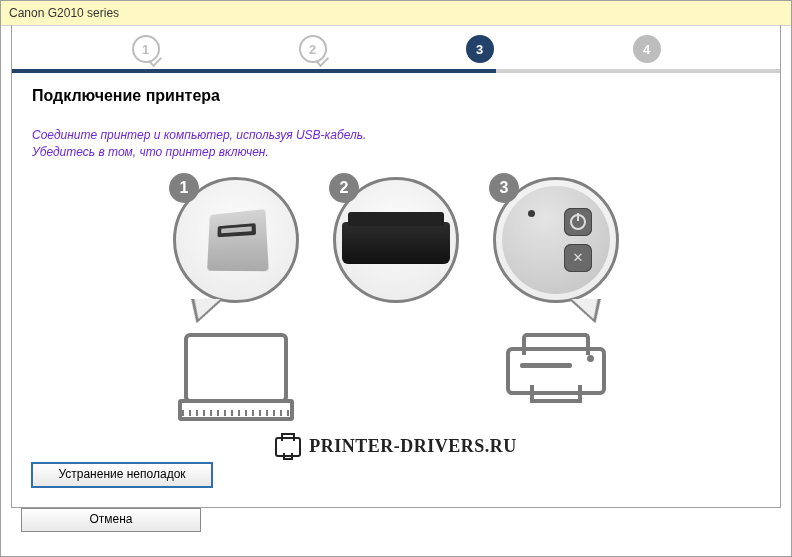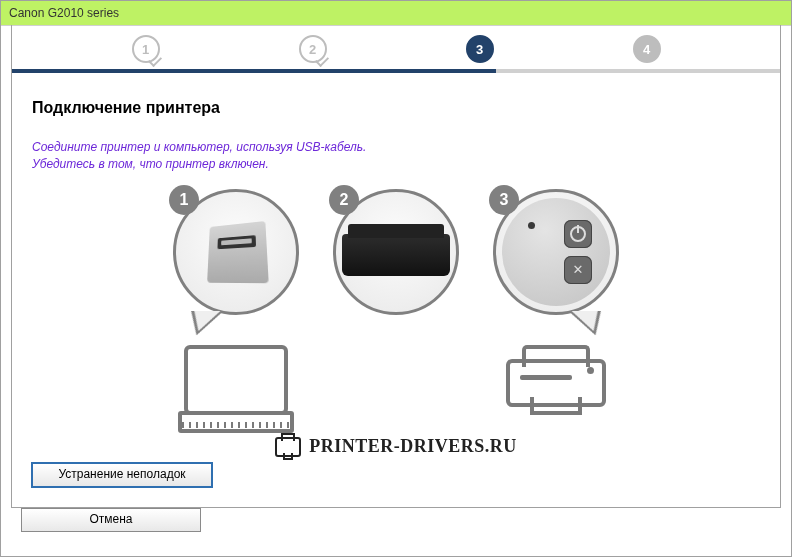--- a/index.html
+++ b/index.html
@@ -21,21 +21,21 @@
     display: flex;
     flex-direction: column;
   }
   .titlebar {
     height: 24px;
     line-height: 24px;
     padding-left: 8px;
     font-size: 12px;
     color: #333;
     border-bottom: 1px solid #d0d0d0;
-    background: #bef264;
+    background: #fef9c3;
   }
   .content-outer {
     flex: 1;
     padding: 0 10px;
     background: #fff;
     display: flex;
     flex-direction: column;
   }
   .main-panel {
     flex: 1;
@@ -101,21 +101,21 @@
   
   .body-area {
     flex: 1;
     padding: 14px 20px 10px 20px;
     display: flex;
     flex-direction: column;
   }
   h1 {
     font-size: 16px;
     font-weight: bold;
-    margin: 12px 0 6px 0;
+    margin: 0 0 6px 0;
     color: #000;
   }
   .desc {
     font-size: 12px;
     color: #6d28d9;
     line-height: 1.4;
     margin: 16px 0 16px 0;
     font-style: italic;
   }
   

